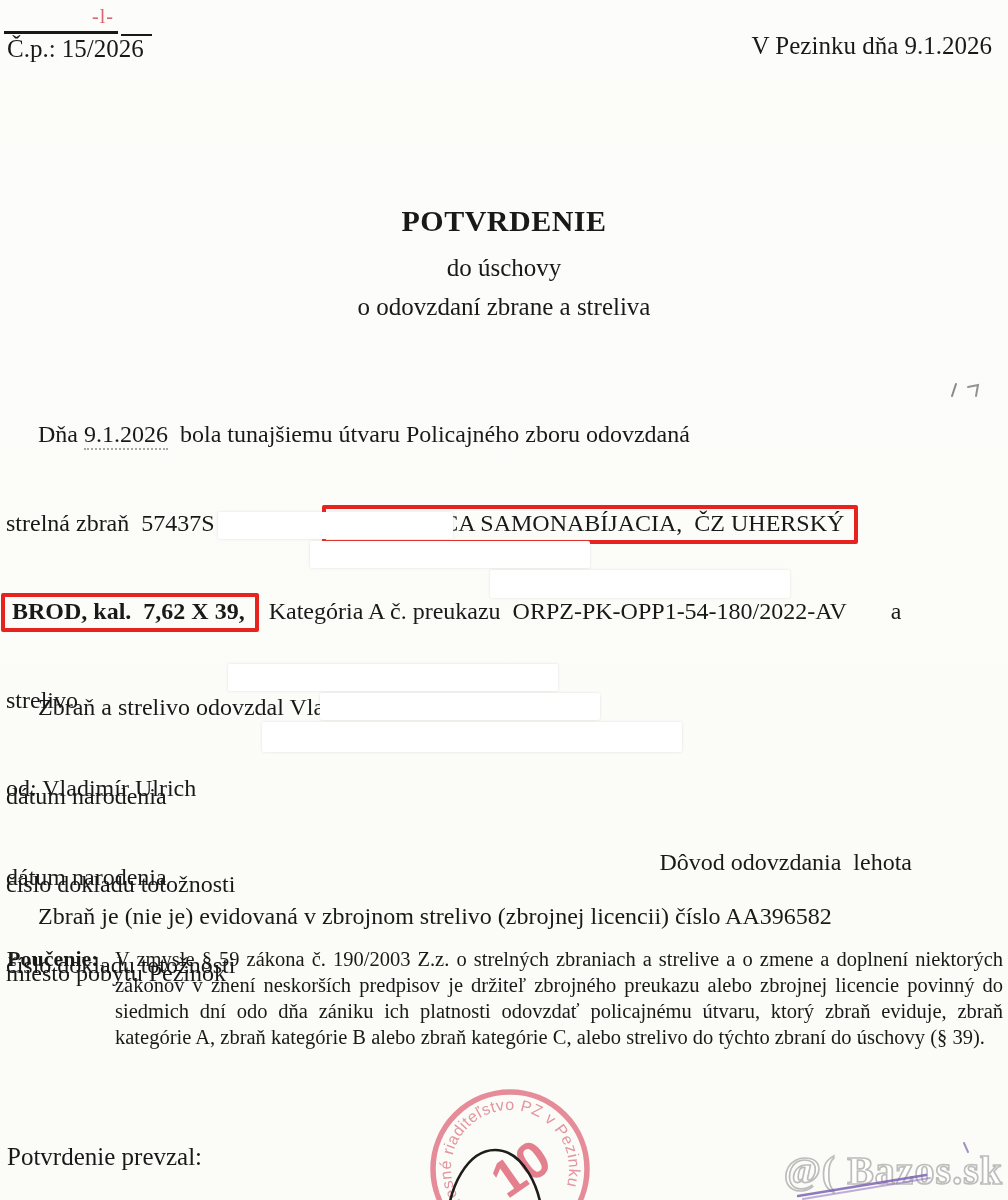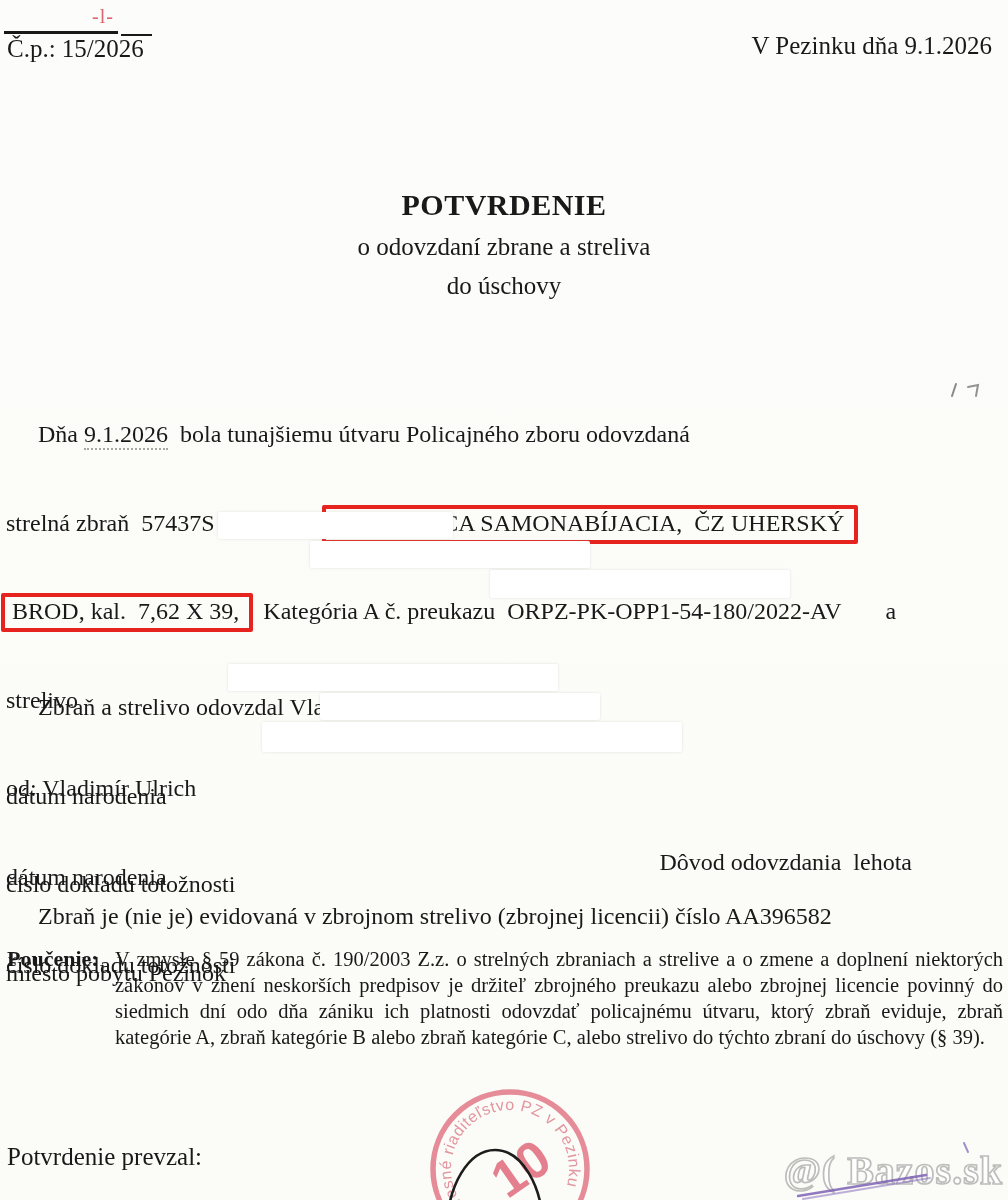--- a/index.html
+++ b/index.html
@@ -13,41 +13,41 @@
   }
   .abs{position:absolute;}
   
   .page-mark{left:92px;top:5px;color:#dd6570;font-size:20px;letter-spacing:1px;}
   .overline-a{left:4px;top:31px;width:114px;border-top:3px solid #181818;}
   .overline-b{left:121px;top:34px;width:31px;border-top:2.5px solid #181818;}
   .ref-number{left:7px;top:35px;font-size:25px;}
   .place-date{right:16px;top:32px;font-size:25px;}
   
   .title-block{left:0;top:188px;width:1008px;text-align:center;}
-  .doc-title{font-size:30px;font-weight:bold;letter-spacing:.5px;margin:0;}
+  .doc-title{font-size:30px;font-weight:bold;letter-spacing:.5px;margin:16px;}
   .doc-sub{font-size:25px;margin-top:11px;}
   
   .txt{font-size:24px;line-height:29.5px;white-space:pre-wrap;}
   .para1{left:6px;top:361px;width:996px;}
   .para2{left:6px;top:634px;width:900px;}
   .reason{left:12px;top:789px;width:900px;text-align:right;}
   .registered{left:6px;top:843px;width:996px;}
   .indent{padding-left:32px;}
   .dotted-date{border-bottom:2px dotted rgba(40,40,40,.40);padding-bottom:1px;}
   .rbox{
     display:inline-block;
     border:4px solid #e6231e;
     border-radius:2px;
     padding:0 10px 3px 7px;
     margin:-5px 0 -7px;
     line-height:28px;
     vertical-align:baseline;
     background:rgba(255,255,255,0.0);
   }
-  .rbox2{margin-left:-5px;}
+  .rbox2{margin-left:-5px;font-weight:bold;}
   .after-box{margin-left:10px;}
   .cat-suffix{margin-left:44px;}
   
   .notice{left:7px;top:946px;width:996px;display:flex;align-items:flex-start;}
   .notice-label{width:108px;font-weight:bold;font-size:22px;line-height:26px;flex:none;}
   .notice-text{flex:1;margin:0;font-size:20.5px;line-height:26px;text-align:justify;}
   
   .received{left:7px;top:1143px;font-size:25px;}
   
   .redact{background:#ffffff;border-radius:2px;box-shadow:0 0 3px rgba(160,160,148,.28);}
@@ -71,22 +71,22 @@
 <div class="page">
 
   <div class="abs page-mark">-l-</div>
   <div class="abs overline-a"></div>
   <div class="abs overline-b"></div>
   <div class="abs ref-number">Č.p.: 15/2026</div>
   <div class="abs place-date">V Pezinku dňa 9.1.2026</div>
 
   <div class="abs title-block">
     <div class="doc-title">POTVRDENIE</div>
+    <div class="doc-sub">do úschovy</div>
     <div class="doc-sub">o odovzdaní zbrane a streliva</div>
-    <div class="doc-sub">do úschovy</div>
   </div>
 
   <div class="abs txt para1">
     <div class="indent"><span>Dňa </span><span class="dotted-date">9.1.2026</span><span>  bola tunajšiemu útvaru Policajného zboru odovzdaná</span></div>
     <div><span>strelná zbraň  57437S   57437S,</span><span class="rbox after-box">GUĽOVNICA SAMONABÍJACIA,  ČZ UHERSKÝ</span></div>
     <div><span class="rbox rbox2">BROD, kal.  7,62 X 39,</span><span class="after-box">Kategória A č. preukazu  ORPZ-PK-OPP1-54-180/2022-AV</span><span class="cat-suffix">a</span></div>
     <div>strelivo</div>
     <div>od: Vladimír Ulrich</div>
     <div>dátum narodenia</div>
     <div>číslo dokladu totožnosti</div>

